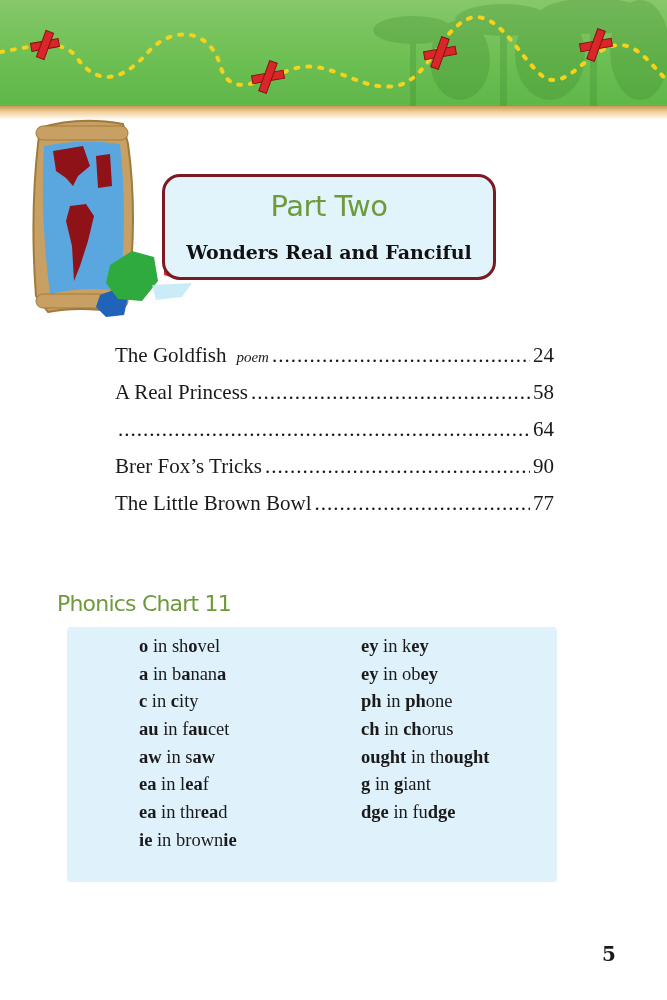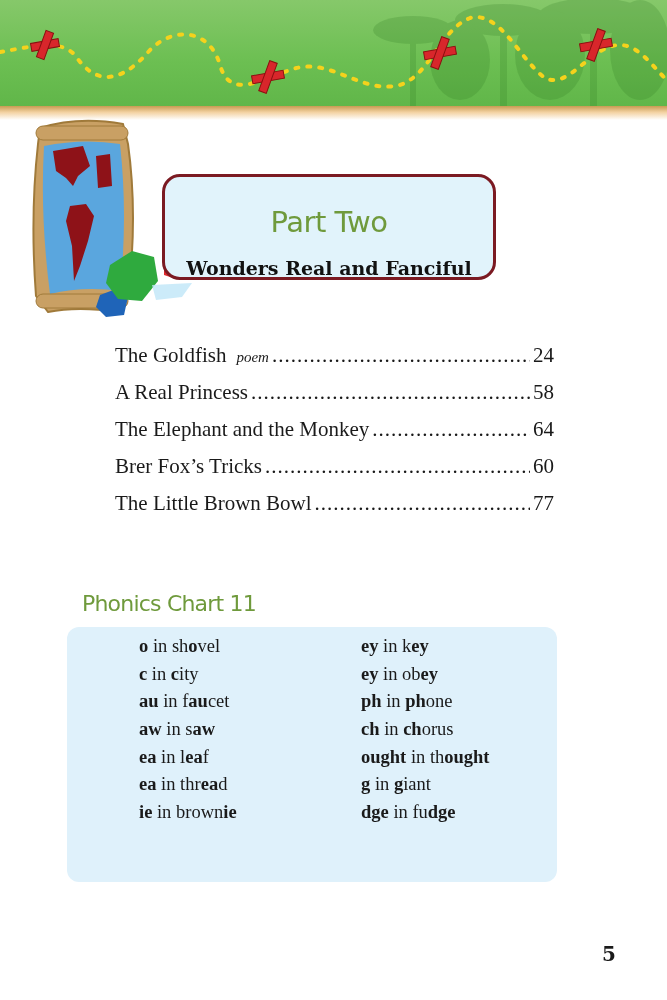--- a/index.html
+++ b/index.html
@@ -8,31 +8,31 @@
   .banner { position:absolute; left:0; top:0; width:667px; height:112px;
             background:linear-gradient(180deg,#86c86a 0%,#6cbf52 55%,#5fb548 100%); overflow:hidden; }
   .banner-fade { position:absolute; left:0; top:106px; width:667px; height:14px;
             background:linear-gradient(180deg,#c89b52 0%,#f3d2a2 45%,#fff 100%); }
   .palms { position:absolute; left:350px; top:0; width:317px; height:112px; opacity:.22; }
   .trail { position:absolute; left:0; top:0; }
   .map-scroll { position:absolute; left:28px; top:116px; width:110px; height:200px; }
   .gems { position:absolute; left:92px; top:245px; width:110px; height:75px; }
   .title-box { position:absolute; left:162px; top:174px; width:334px; height:106px;
                border:3px solid #7b1a22; border-radius:18px; background:#e1f3fb; box-sizing:border-box; text-align:center; }
-  .part-title { margin-top:28px; font-family:"DejaVu Sans", sans-serif; font-size:29px; color:#6f9a3c; letter-spacing:-0.5px; }
+  .part-title { margin-top:12px; font-family:"DejaVu Sans", sans-serif; font-size:29px; color:#6f9a3c; letter-spacing:-0.5px; }
   .part-sub { margin-top:18px; font-family:"DejaVu Serif", serif; font-weight:bold; font-size:19px; color:#111; }
   .toc { position:absolute; left:67px; top:343px; width:487px; }
   .toc-row { display:flex; align-items:baseline; height:37px; font-size:19px; font-family:"Liberation Serif", serif; font-size:21px;margin-left:48px; }
   .toc-title { white-space:nowrap; }
   .toc-note { font-style:italic; font-size:15px; margin-left:10px; white-space:nowrap; }
   .toc-dots { flex:1; overflow:hidden; white-space:nowrap; margin:0 3px; }
   .toc-dots::after { content:"...................................................................................................................................."; letter-spacing:1px; }
   .toc-page { white-space:nowrap; }
-  .phonics-title { position:absolute; left:82px; top:591px; font-family:"DejaVu Sans", sans-serif; font-size:22px; color:#6f9a3c; letter-spacing:-0.8px; }
-  .phonics-box { position:absolute; left:67px; top:627px; width:490px; height:255px; background:#dff1fb; border-radius:12px; }
+  .phonics-title { position:absolute; left:57px; top:591px; font-family:"DejaVu Sans", sans-serif; font-size:22px; color:#6f9a3c; letter-spacing:-0.8px; }
+  .phonics-box { position:absolute; left:67px; top:627px; width:490px; height:255px; background:#dff1fb; border-radius:4px; }
   .col { position:absolute; top:6px; font-family:"Liberation Serif", serif; font-size:18.5px; }
   .col-left { left:72px; }
   .col-right { left:294px; }
   .ph-row { height:27.7px; line-height:27.7px; white-space:nowrap; }
   .ph-row b { font-weight:bold; }
   .page-number { position:absolute; left:602px; top:942px; font-family:"DejaVu Serif", serif; font-weight:bold; font-size:20px; }
 </style>
 </head>
 <body>
 
@@ -102,40 +102,40 @@
     <span class="toc-note">poem</span>
     <span class="toc-dots"></span>
     <span class="toc-page">24</span>
   </div>
   <div class="toc-row">
     <span class="toc-title">A Real Princess</span>
     <span class="toc-dots"></span>
     <span class="toc-page">58</span>
   </div>
   <div class="toc-row">
-    <span class="toc-title">The Elephant and the Monkey</span>
     <span class="toc-dots"></span>
     <span class="toc-page">64</span>
   </div>
   <div class="toc-row">
     <span class="toc-title">Brer Fox’s Tricks</span>
     <span class="toc-dots"></span>
-    <span class="toc-page">60</span>
+    <span class="toc-page">90</span>
   </div>
   <div class="toc-row">
     <span class="toc-title">The Little Brown Bowl</span>
     <span class="toc-dots"></span>
     <span class="toc-page">77</span>
   </div>
 </div>
 
 <div class="phonics-title">Phonics Chart 11</div>
 <div class="phonics-box">
   <div class="col col-left" id="col-left">
       <div class="ph-row"><b>o</b> in sh<b>o</b>vel</div>
+      <div class="ph-row"><b>a</b> in b<b>a</b>nan<b>a</b></div>
       <div class="ph-row"><b>c</b> in <b>c</b>ity</div>
       <div class="ph-row"><b>au</b> in f<b>au</b>cet</div>
       <div class="ph-row"><b>aw</b> in s<b>aw</b></div>
       <div class="ph-row"><b>ea</b> in l<b>ea</b>f</div>
       <div class="ph-row"><b>ea</b> in thr<b>ea</b>d</div>
       <div class="ph-row"><b>ie</b> in brown<b>ie</b></div>
     </div>
   <div class="col col-right" id="col-right">
       <div class="ph-row"><b>ey</b> in k<b>ey</b></div>
       <div class="ph-row"><b>ey</b> in ob<b>ey</b></div>

